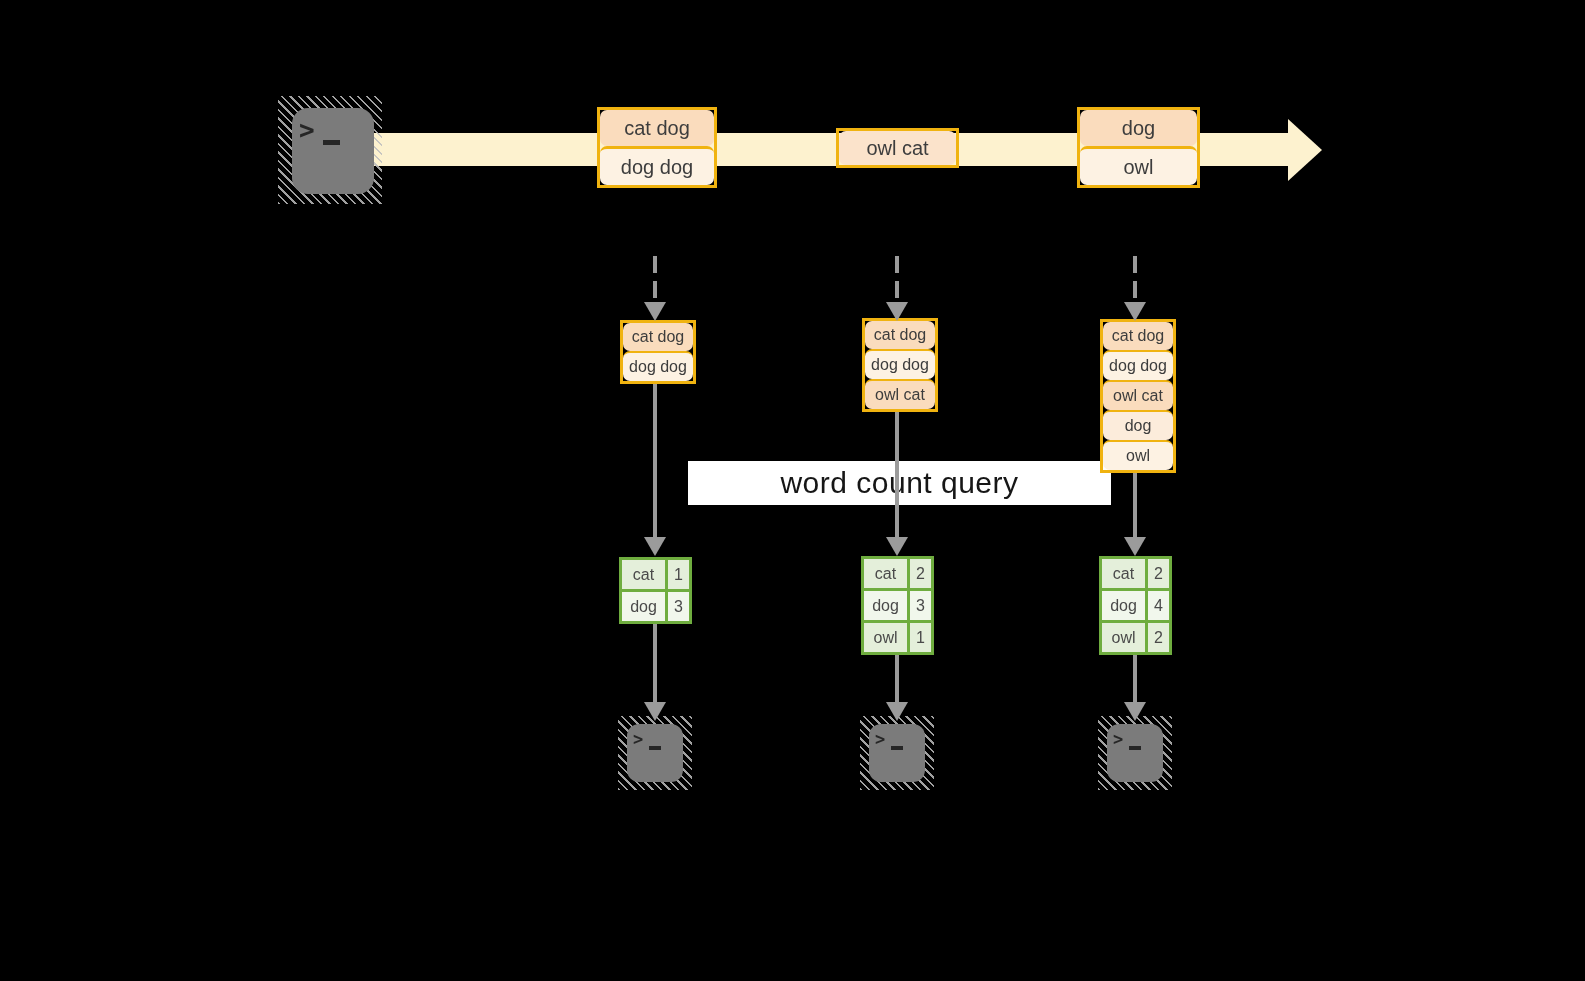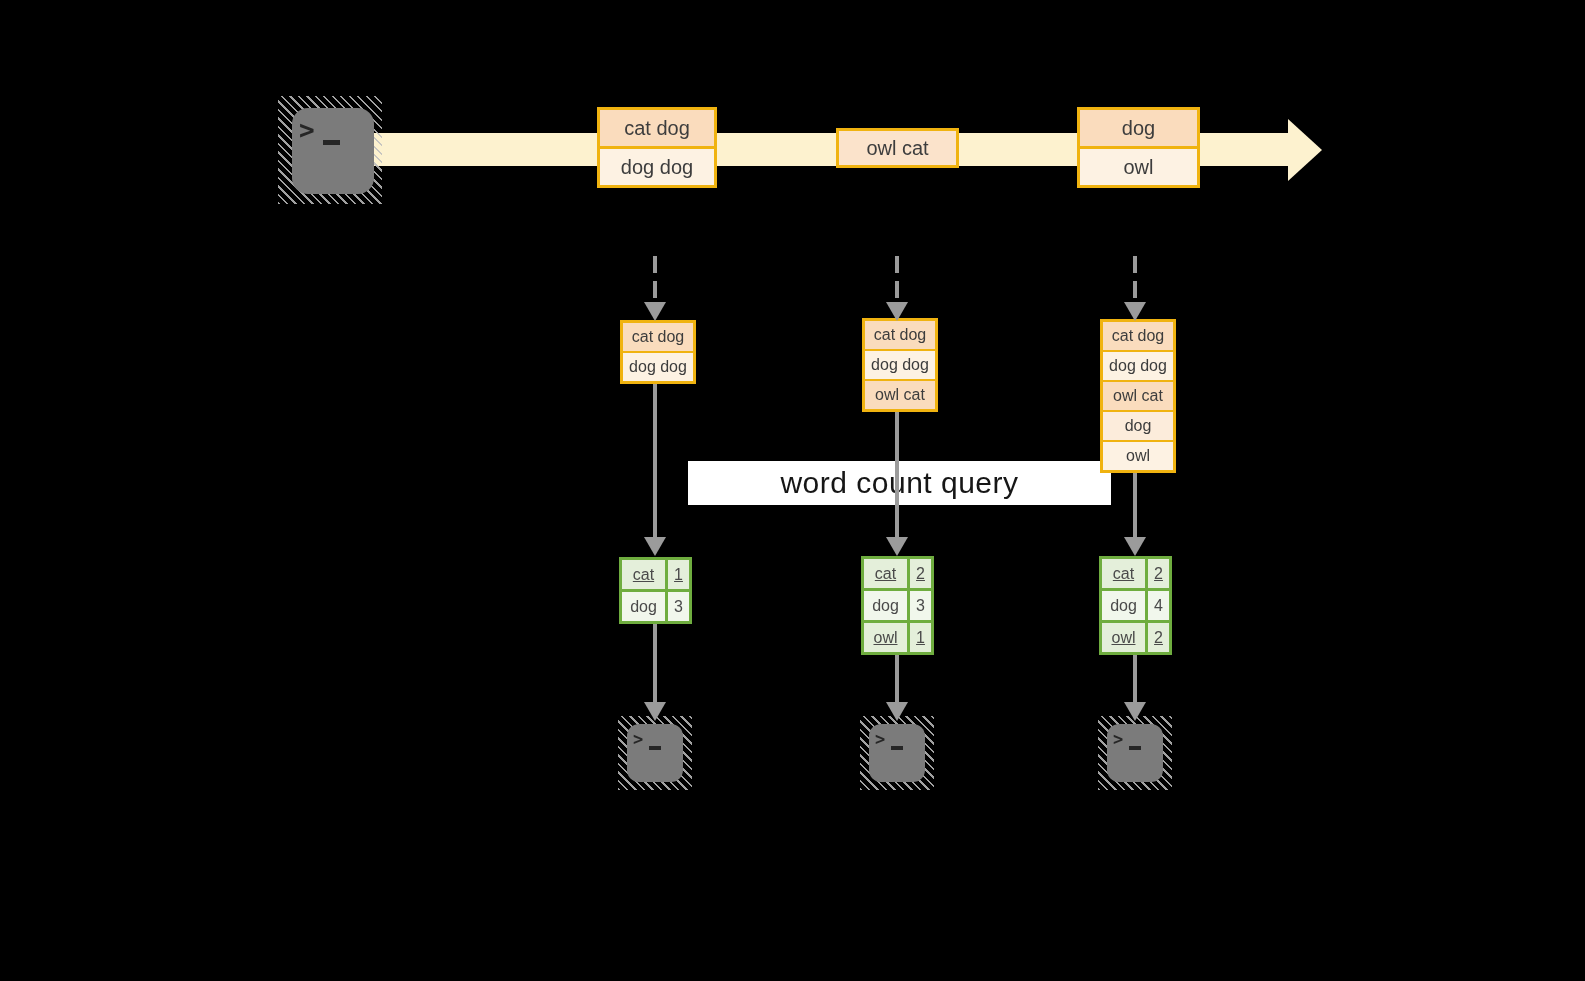--- a/index.html
+++ b/index.html
@@ -29,20 +29,21 @@
     border-left:34px solid #fdf2cf;
   }
   
   .obox{
     position:absolute;border:3px solid #f0b310;z-index:2;
     display:flex;flex-direction:column;
   }
   .obox .row{
     display:flex;align-items:center;justify-content:center;
     color:#3d3d3d;
+    border-radius:7px;
   }
   .obox .row + .row{border-top:3px solid #f0b310;}
   .stack .row + .row{border-top:2px solid #f0b310;}
   .stream-box .row{height:36px;font-size:20px;}
   .stream-box-single .row{height:34px;font-size:20px;}
   .stack .row{height:28px;font-size:16px;}
   .tone-dark{background:#fadcbd;}
   .tone-cream{background:#fdf2e3;}
   .tone-mid{background:#fbe3cb;}
   .tone-light2{background:#fcecdb;}
@@ -63,21 +64,21 @@
   }
   
   .gtable{
     position:absolute;z-index:2;border:3px solid #6fad3f;background:#6fad3f;
     display:grid;grid-template-columns:43px 21px;gap:3px;
   }
   .gtable .cell{
     height:29px;display:flex;align-items:center;justify-content:center;
     font-size:16px;color:#4a4a4a;
   }
-  .g-a{background:#e4efda;text-decoration:underline;}
+  .g-a{background:#e4efda;}
   .g-b{background:#f1f7ec;}
 </style>
 </head>
 <body>
 
 <div class="stage">
 
   <div class="shaft" style="left:372px;top:133px;width:916px;height:33px;"></div>
   <div class="shaft-head" style="left:1288px;top:119px;"></div>
 

